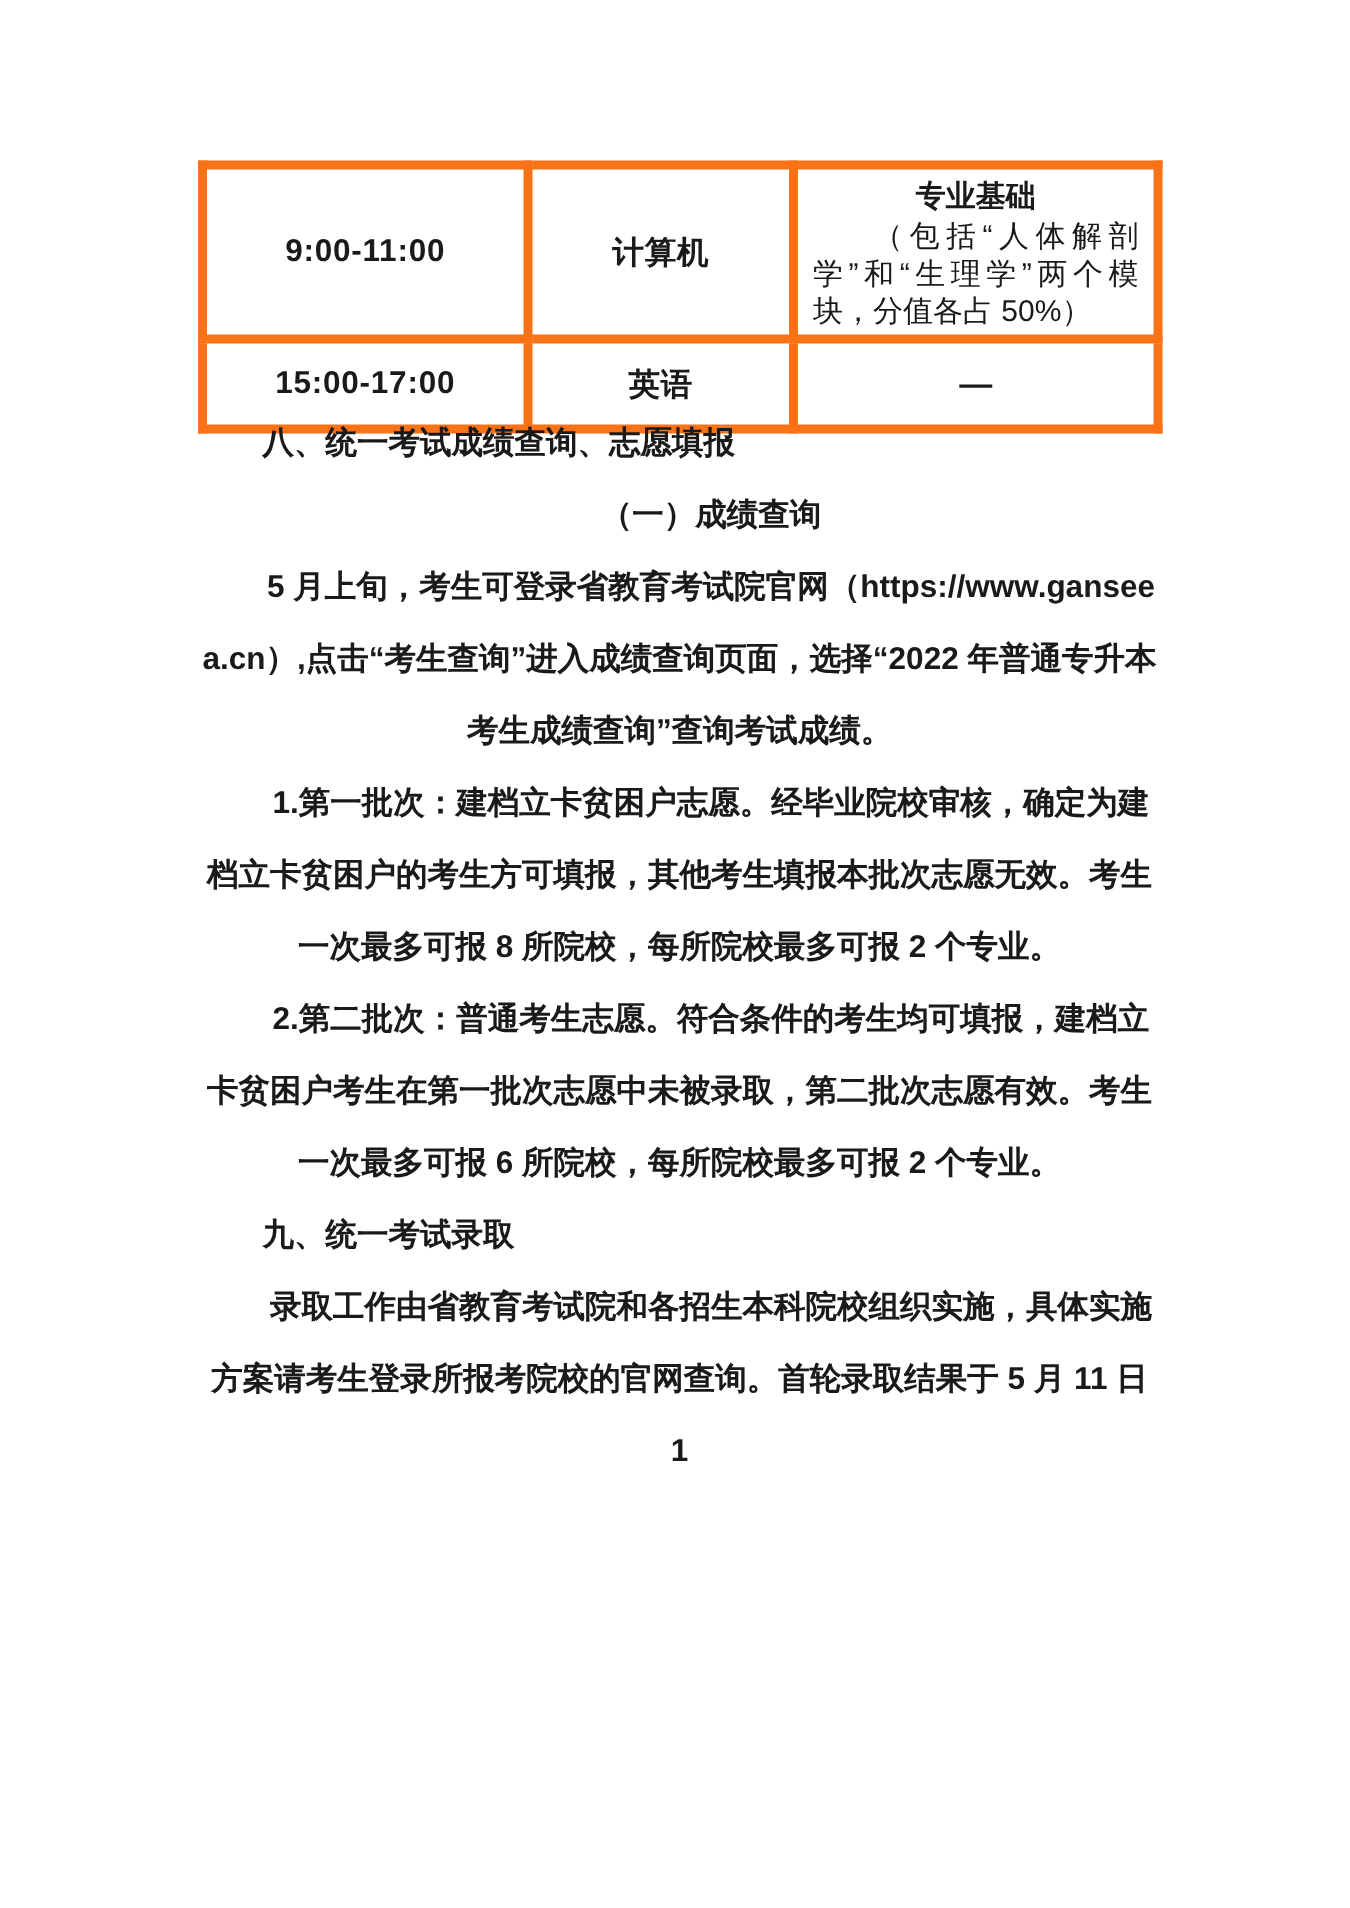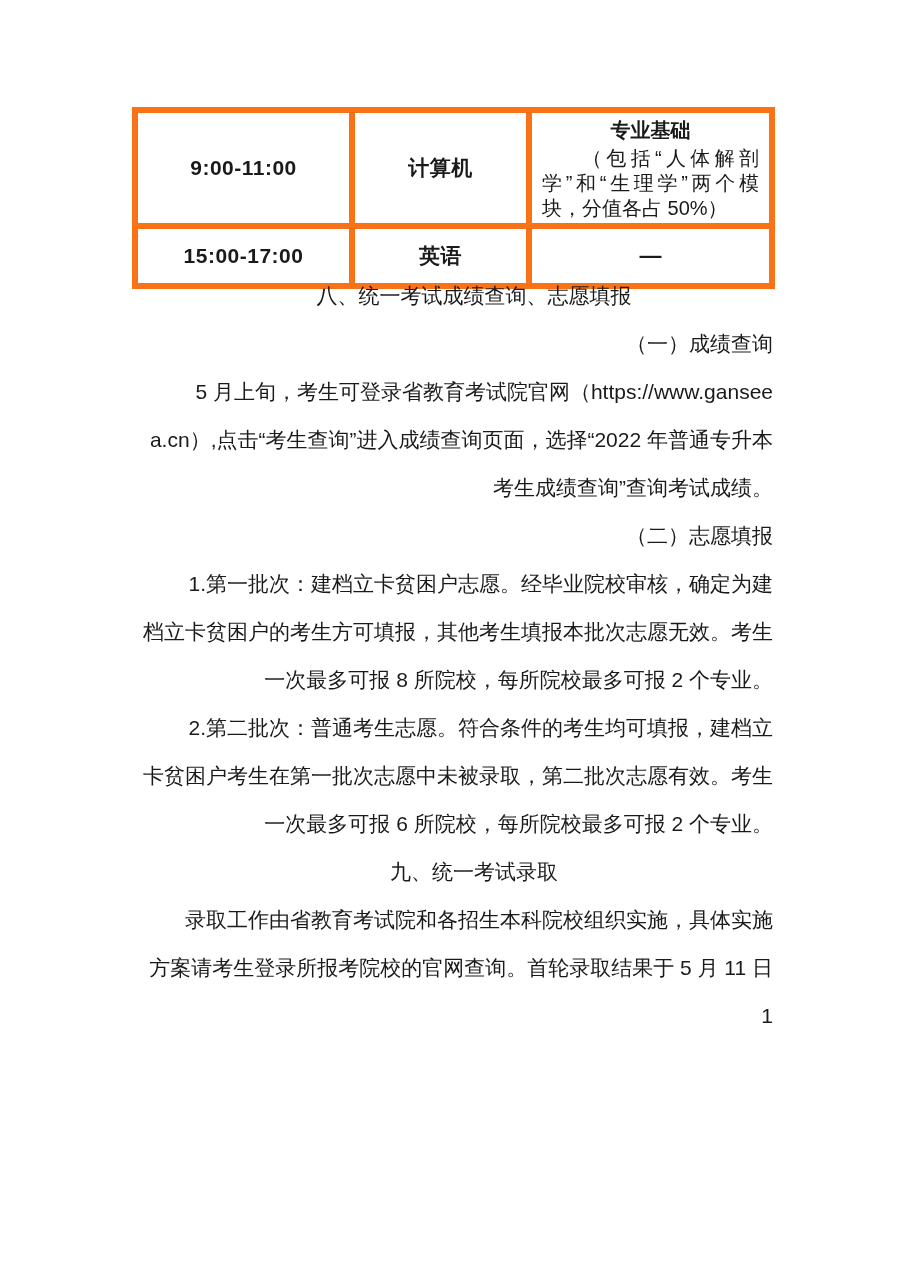--- a/index.html
+++ b/index.html
@@ -64,28 +64,28 @@
     left: 133px;
     top: 272px;
     width: 640px;
     font-size: 21px;
     line-height: 48px;
   }
   .para {
     margin: 0;
     text-indent: 2em;
     white-space: pre-line;
-    text-align: right;
+    text-align: center;
+    font-weight: bold;
   }
   .heading {
     margin: 0;
     text-indent: 2em;
-    font-weight: normal;
+    font-weight: bold;
     white-space: pre-line;
-    text-align: center;
   }
 </style>
 </head>
 <body>
 
 <div class="page">
 
   <table class="doc-table">
     <colgroup>
       <col style="width: 217px">
@@ -108,21 +108,20 @@
       </tr>
     </tbody>
   </table>
 
   <div class="content">
     <p class="heading">八、统一考试成绩查询、志愿填报</p>
     <p class="para">（一）成绩查询</p>
     <p class="para">5 月上旬，考生可登录省教育考试院官网（https://www.gansee
 a.cn）,点击“考生查询”进入成绩查询页面，选择“2022 年普通专升本
 考生成绩查询”查询考试成绩。</p>
-    <p class="para">（二）志愿填报</p>
     <p class="para">1.第一批次：建档立卡贫困户志愿。经毕业院校审核，确定为建
 档立卡贫困户的考生方可填报，其他考生填报本批次志愿无效。考生
 一次最多可报 8 所院校，每所院校最多可报 2 个专业。</p>
     <p class="para">2.第二批次：普通考生志愿。符合条件的考生均可填报，建档立
 卡贫困户考生在第一批次志愿中未被录取，第二批次志愿有效。考生
 一次最多可报 6 所院校，每所院校最多可报 2 个专业。</p>
     <p class="heading">九、统一考试录取</p>
     <p class="para">录取工作由省教育考试院和各招生本科院校组织实施，具体实施
 方案请考生登录所报考院校的官网查询。首轮录取结果于 5 月 11 日 1</p>
   </div>

